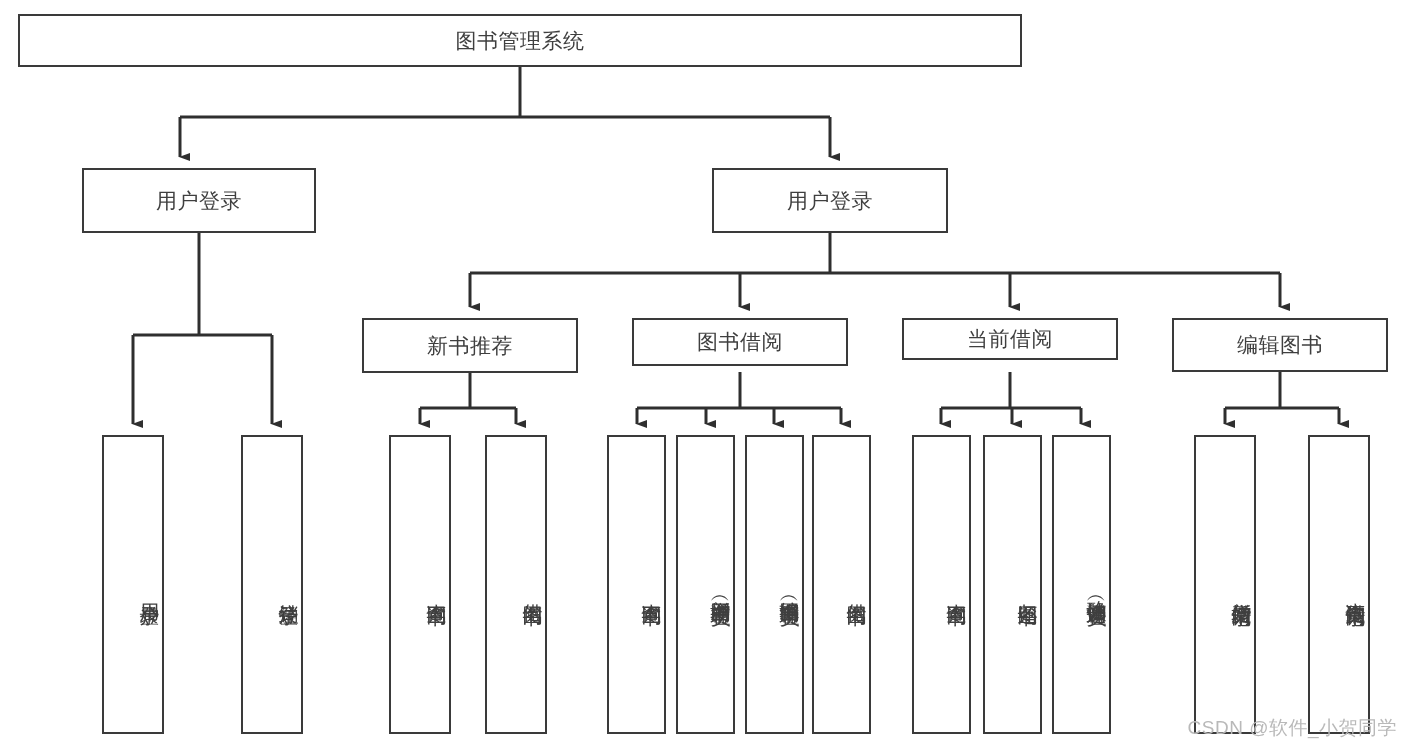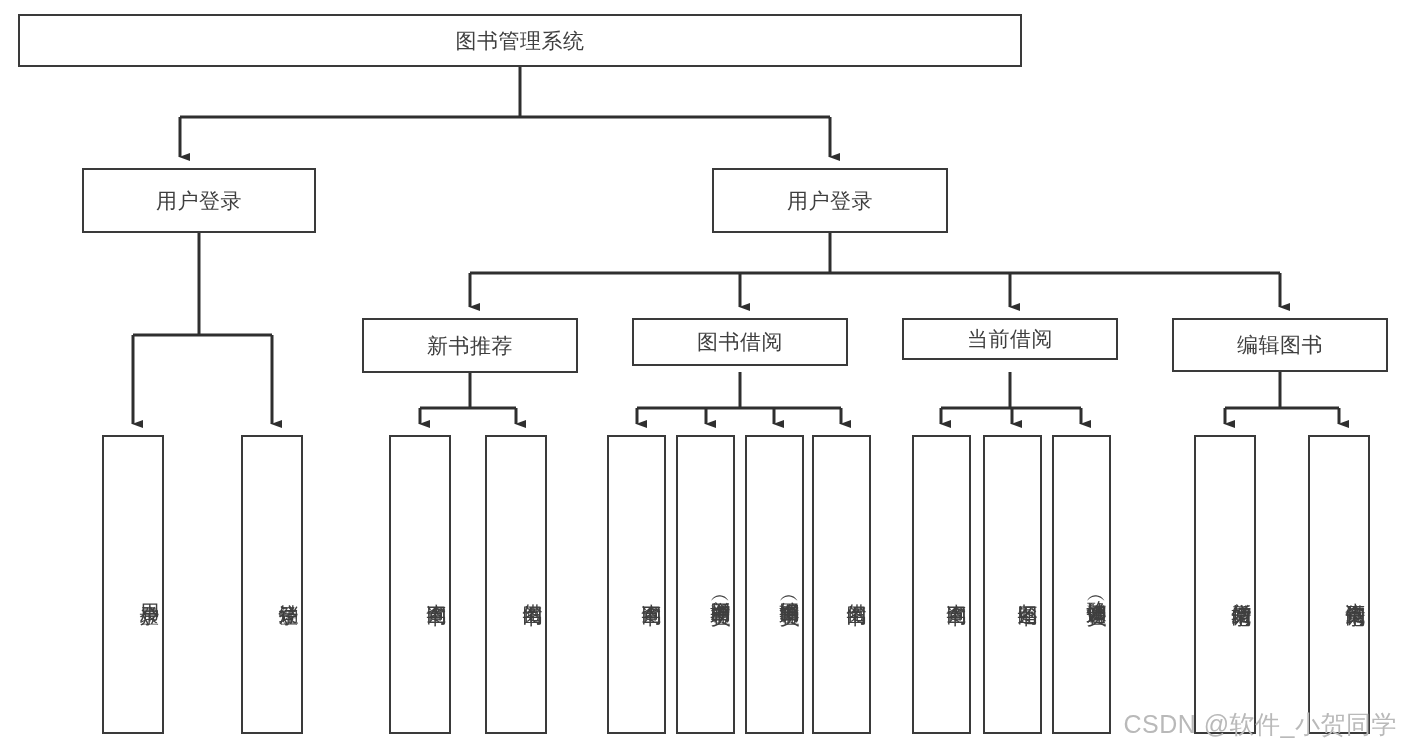--- a/index.html
+++ b/index.html
@@ -51,21 +51,21 @@
     padding-top: 10px;
     text-align: left;
   }
   .node-label {
     display: block;
   }
   .watermark {
     position: absolute;
     right: 8px;
     bottom: 6px;
-    font-size: 25px;
+    font-size: 19px;
     color: #b9b9b9;
     white-space: nowrap;
     letter-spacing: 0.5px;
   }
 </style>
 </head>
 <body>
 
 <div id="canvas">
 

